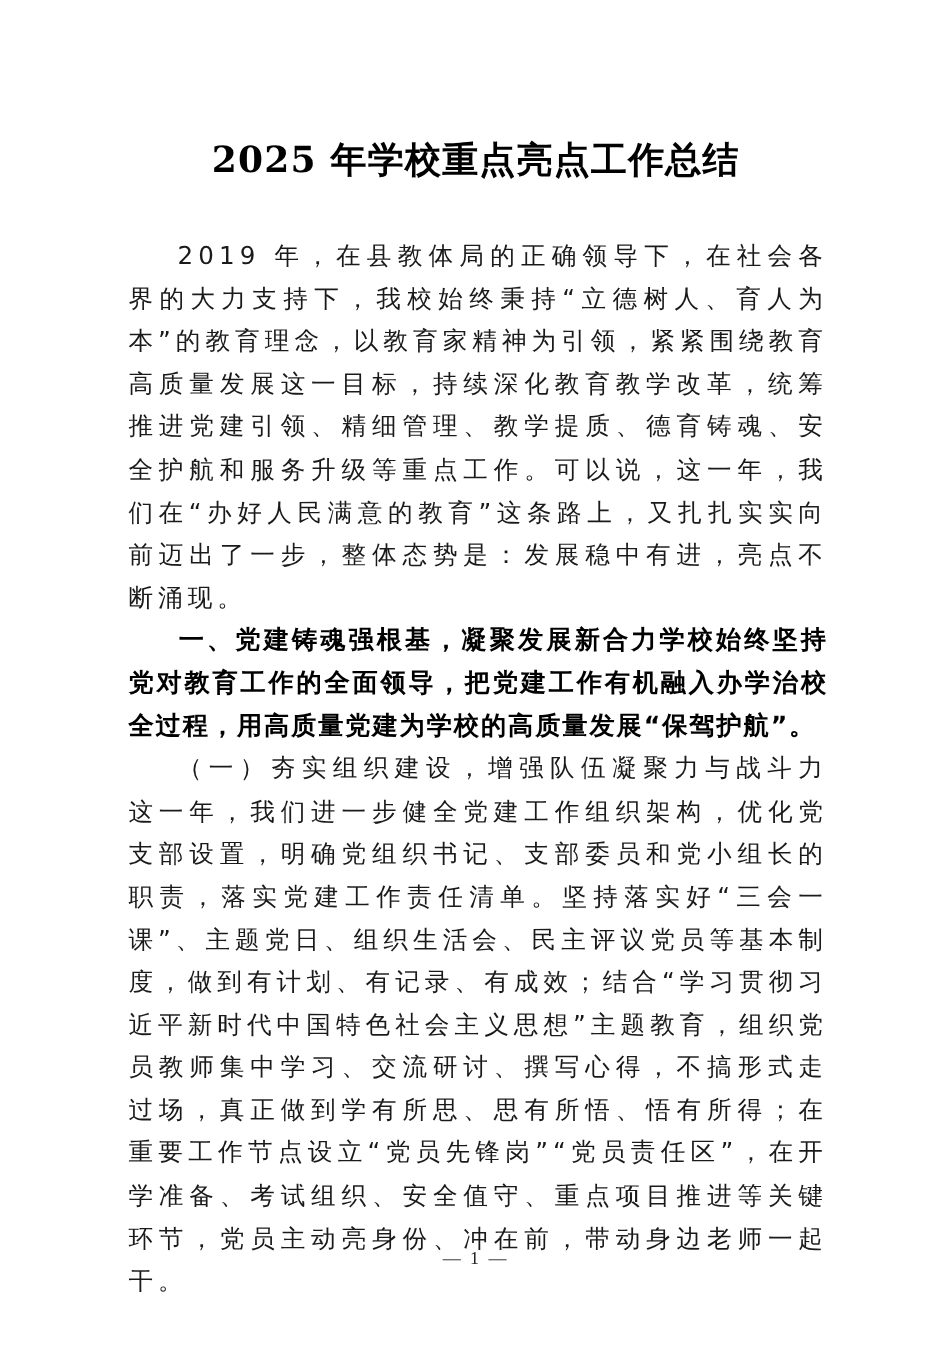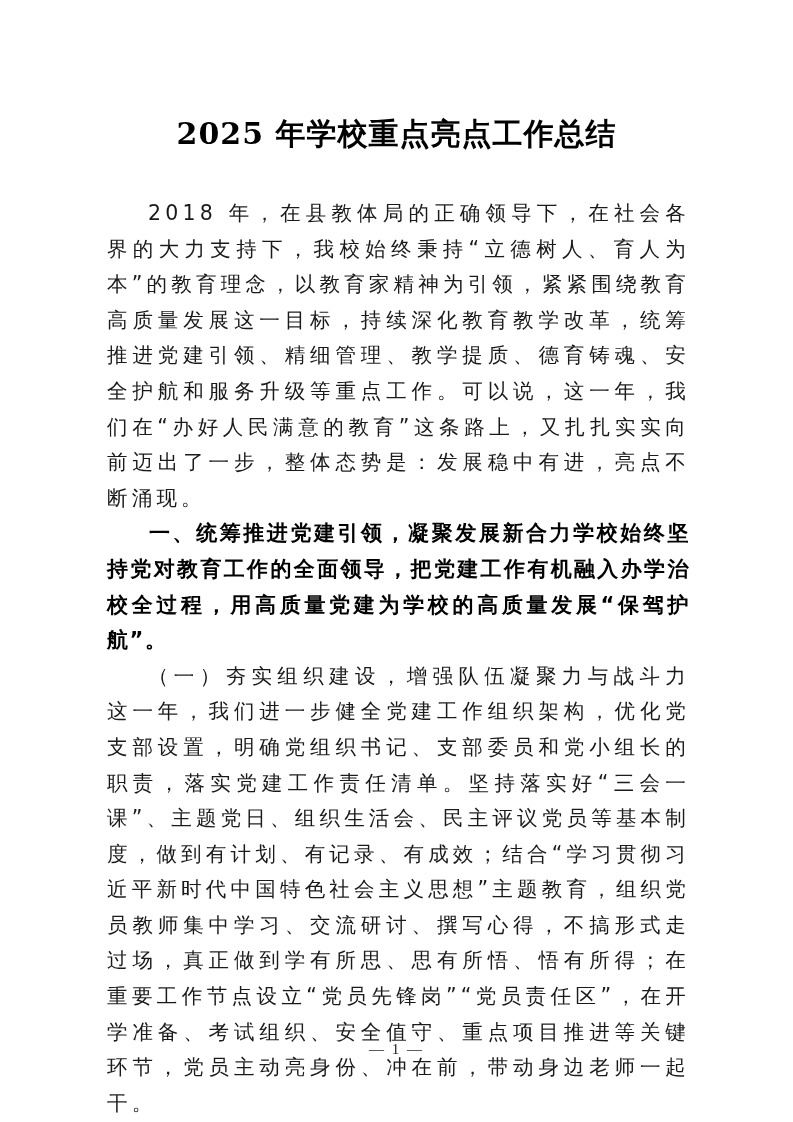--- a/index.html
+++ b/index.html
@@ -68,19 +68,19 @@
       letter-spacing: 2px;
     }
   </style>
 </head>
 <body>
 
 <div class="page">
   <div class="title">2025 年学校重点亮点工作总结</div>
 
   <div class="body-text">
-    <p>2018 年，在县教体局的正确领导下，在社会各界的大力支持下，我校始终秉持“立德树人、育人为本”的教育理念，以教育家精神为引领，紧紧围绕教育高质量发展这一目标，持续深化教育教学改革，统筹推进党建引领、精细管理、教学提质、德育铸魂、安全护航和服务升级等重点工作。可以说，这一年，我们在“办好人民满意的教育”这条路上，又扎扎实实向前迈出了一步，整体态势是：发展稳中有进，亮点不断涌现。</p>
-    <p class="heading">一、统筹推进党建引领，凝聚发展新合力学校始终坚持党对教育工作的全面领导，把党建工作有机融入办学治校全过程，用高质量党建为学校的高质量发展“保驾护航”。</p>
+    <p>2019 年，在县教体局的正确领导下，在社会各界的大力支持下，我校始终秉持“立德树人、育人为本”的教育理念，以教育家精神为引领，紧紧围绕教育高质量发展这一目标，持续深化教育教学改革，统筹推进党建引领、精细管理、教学提质、德育铸魂、安全护航和服务升级等重点工作。可以说，这一年，我们在“办好人民满意的教育”这条路上，又扎扎实实向前迈出了一步，整体态势是：发展稳中有进，亮点不断涌现。</p>
+    <p class="heading">一、党建铸魂强根基，凝聚发展新合力学校始终坚持党对教育工作的全面领导，把党建工作有机融入办学治校全过程，用高质量党建为学校的高质量发展“保驾护航”。</p>
     <p>（一）夯实组织建设，增强队伍凝聚力与战斗力这一年，我们进一步健全党建工作组织架构，优化党支部设置，明确党组织书记、支部委员和党小组长的职责，落实党建工作责任清单。坚持落实好“三会一课”、主题党日、组织生活会、民主评议党员等基本制度，做到有计划、有记录、有成效；结合“学习贯彻习近平新时代中国特色社会主义思想”主题教育，组织党员教师集中学习、交流研讨、撰写心得，不搞形式走过场，真正做到学有所思、思有所悟、悟有所得；在重要工作节点设立“党员先锋岗”“党员责任区”，在开学准备、考试组织、安全值守、重点项目推进等关键环节，党员主动亮身份、冲在前，带动身边老师一起干。</p>
   </div>
 
   <div class="page-number">— 1 —</div>
 </div>
 
 </body></html>

